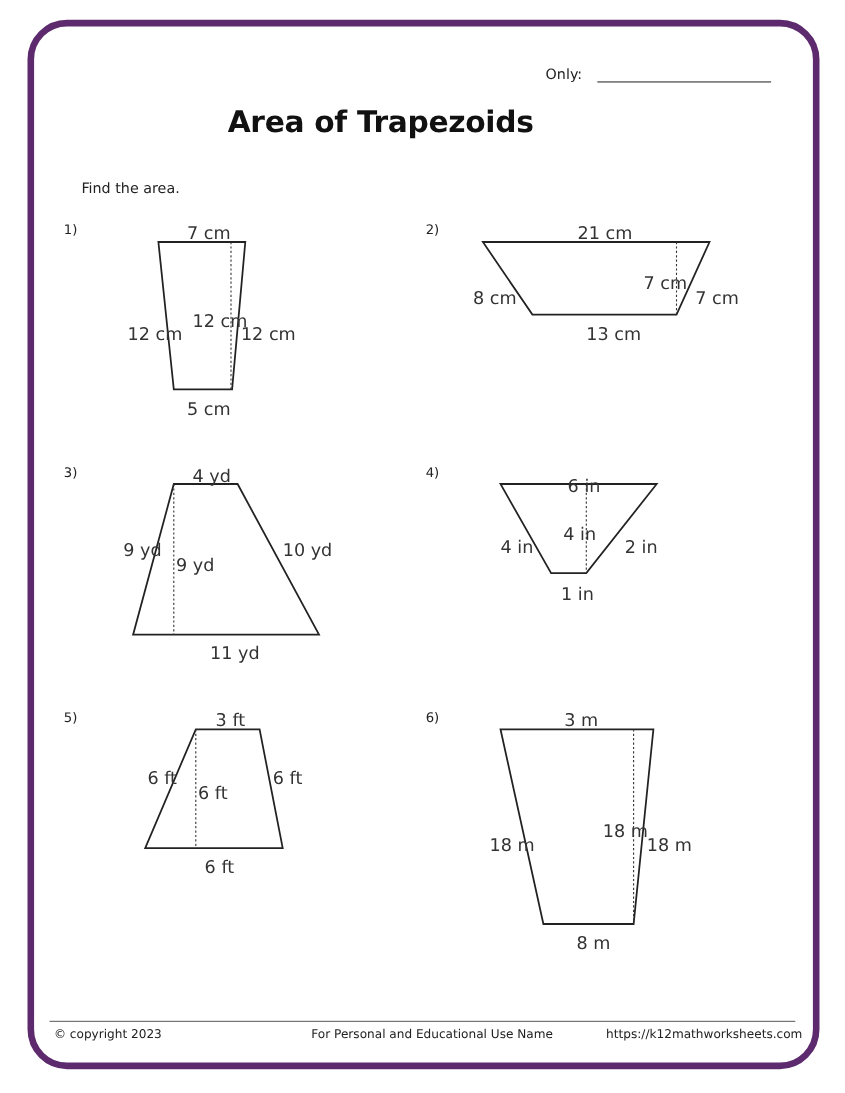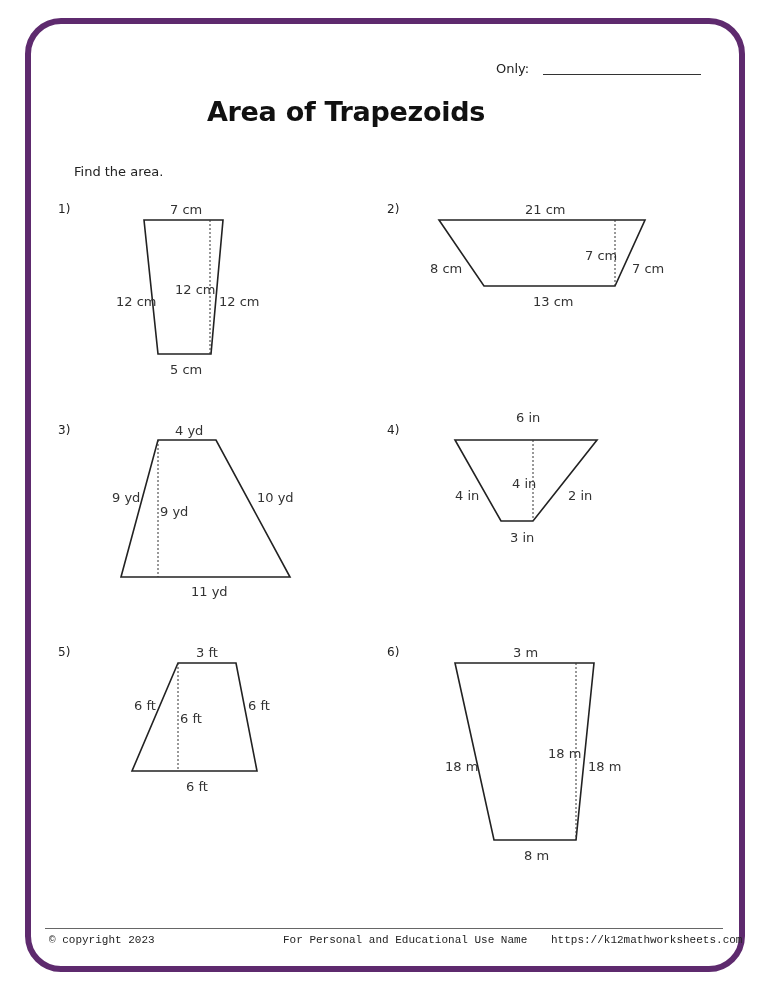--- a/index.html
+++ b/index.html
@@ -7,24 +7,24 @@
          font-family: "DejaVu Sans", "Liberation Sans", sans-serif; color: #1a1a1a; }
   .frame { position: absolute; left: 25px; top: 18px; width: 708px; height: 942px;
            border: 6px solid #5e2a6e; border-radius: 36px; background: #fff; }
   .abs { position: absolute; white-space: nowrap; }
   .name { font-size: 13px; left: 496px; top: 61px; color:#222; }
   .name-line { position:absolute; left: 543px; top: 74px; width: 158px; border-bottom: 1px solid #333; }
   .title { left: 0; width: 692px; text-align: center; top: 96px; font-size: 27px; font-weight: bold; color:#111;
            font-family: "DejaVu Sans", sans-serif; letter-spacing: -0.3px; }
   .instr { left: 58px; top: 164px; font-size: 13px; color:#222;margin-left:16px; }
   .num { font-size: 12px; color:#222; }
-  .lbl { font-size: 13px; color:#333; }
+  .lbl { font-size: 16px; color:#333; }
   svg.shapes { position:absolute; left:0; top:0; }
   .footer-line { position:absolute; left: 45px; top: 928px; width: 678px; border-top: 1.5px solid #666; }
-  .foot { font-size: 11px; color:#222; top: 934px; font-family: Liberation Mono, monospace; }
+  .foot { font-size: 11px; color:#222; top: 934px; }
 </style>
 </head>
 <body>
 
 <div class="frame"></div>
 
 <div class="abs name">Only:</div>
 <div class="name-line"></div>
 <div class="abs title">Area of Trapezoids</div>
 <div class="abs instr">Find the area.</div>
@@ -69,25 +69,25 @@
 <div class="abs lbl" style="left:533px;top:294px">13 cm</div>
 
 <div class="abs num" style="left:58px;top:423px">3)</div>
 <div class="abs lbl" style="left:175px;top:423px">4 yd</div>
 <div class="abs lbl" style="left:112px;top:490px">9 yd</div>
 <div class="abs lbl" style="left:160px;top:504px">9 yd</div>
 <div class="abs lbl" style="left:257px;top:490px">10 yd</div>
 <div class="abs lbl" style="left:191px;top:584px">11 yd</div>
 
 <div class="abs num" style="left:387px;top:423px">4)</div>
-<div class="abs lbl" style="left:516px;top:410px">6 in</div>
+<div class="abs lbl" style="left:516px;top:432px">6 in</div>
 <div class="abs lbl" style="left:455px;top:488px">4 in</div>
 <div class="abs lbl" style="left:512px;top:476px">4 in</div>
 <div class="abs lbl" style="left:568px;top:488px">2 in</div>
-<div class="abs lbl" style="left:510px;top:530px">3 in</div>
+<div class="abs lbl" style="left:510px;top:530px">1 in</div>
 
 <div class="abs num" style="left:58px;top:645px">5)</div>
 <div class="abs lbl" style="left:196px;top:645px">3 ft</div>
 <div class="abs lbl" style="left:134px;top:698px">6 ft</div>
 <div class="abs lbl" style="left:180px;top:711px">6 ft</div>
 <div class="abs lbl" style="left:248px;top:698px">6 ft</div>
 <div class="abs lbl" style="left:186px;top:779px">6 ft</div>
 
 <div class="abs num" style="left:387px;top:645px">6)</div>
 <div class="abs lbl" style="left:513px;top:645px">3 m</div>

